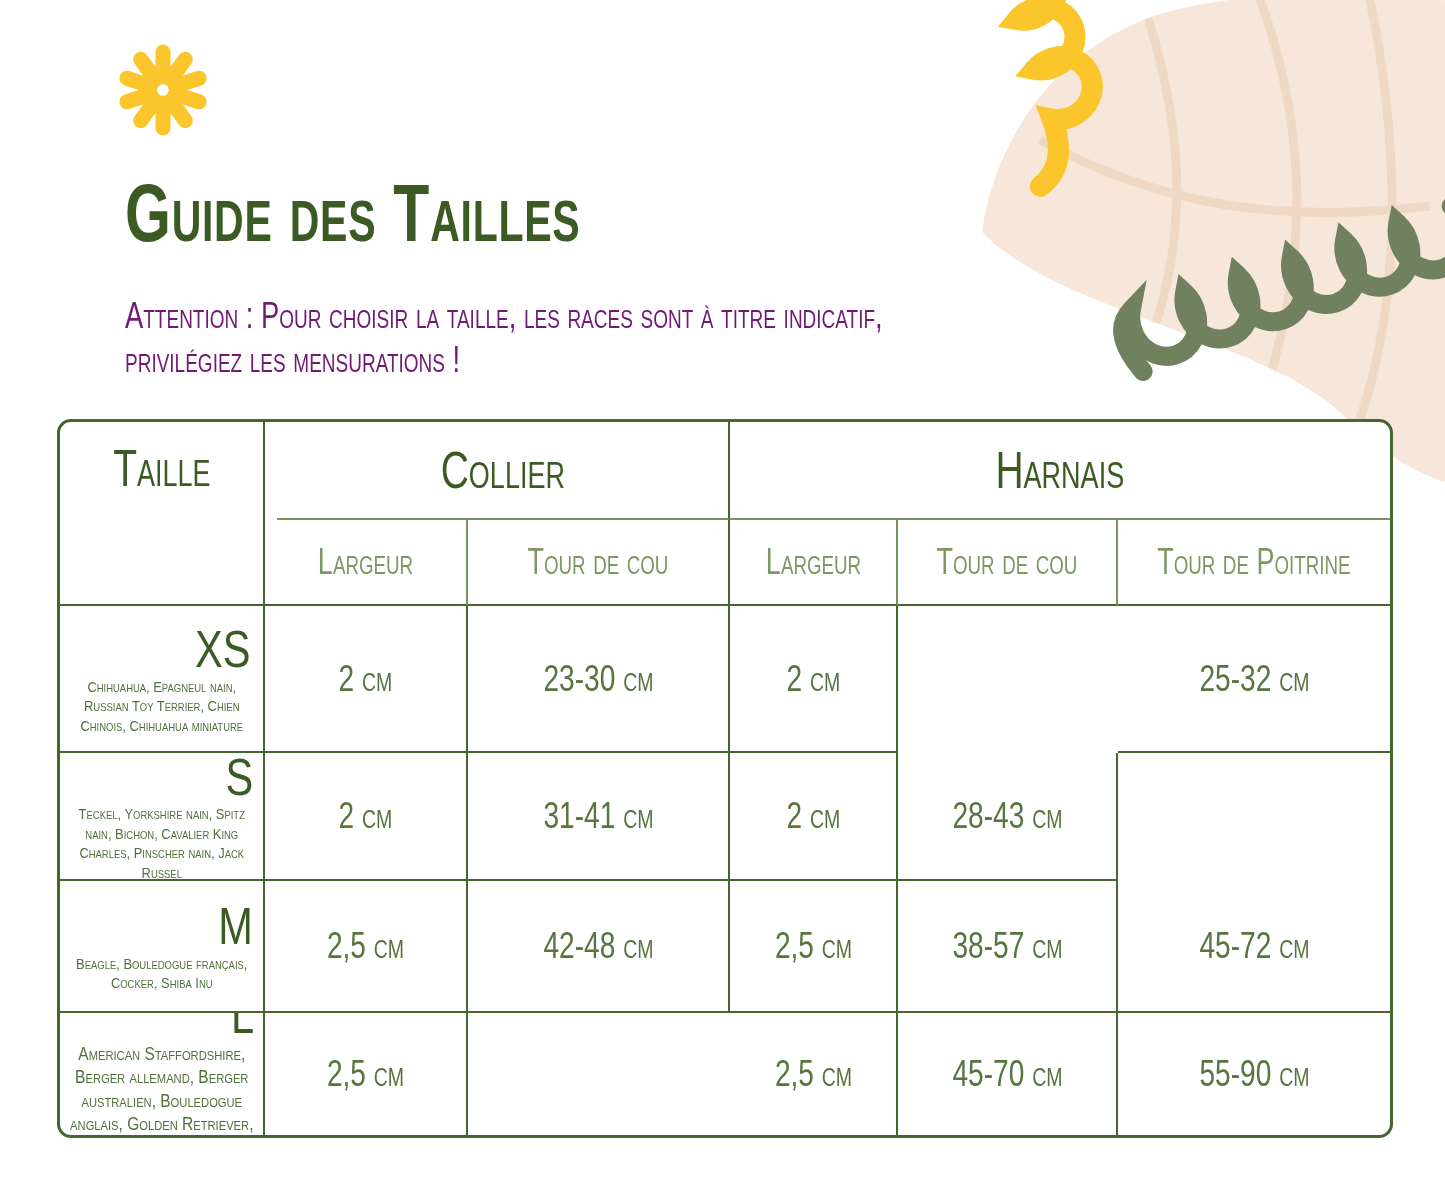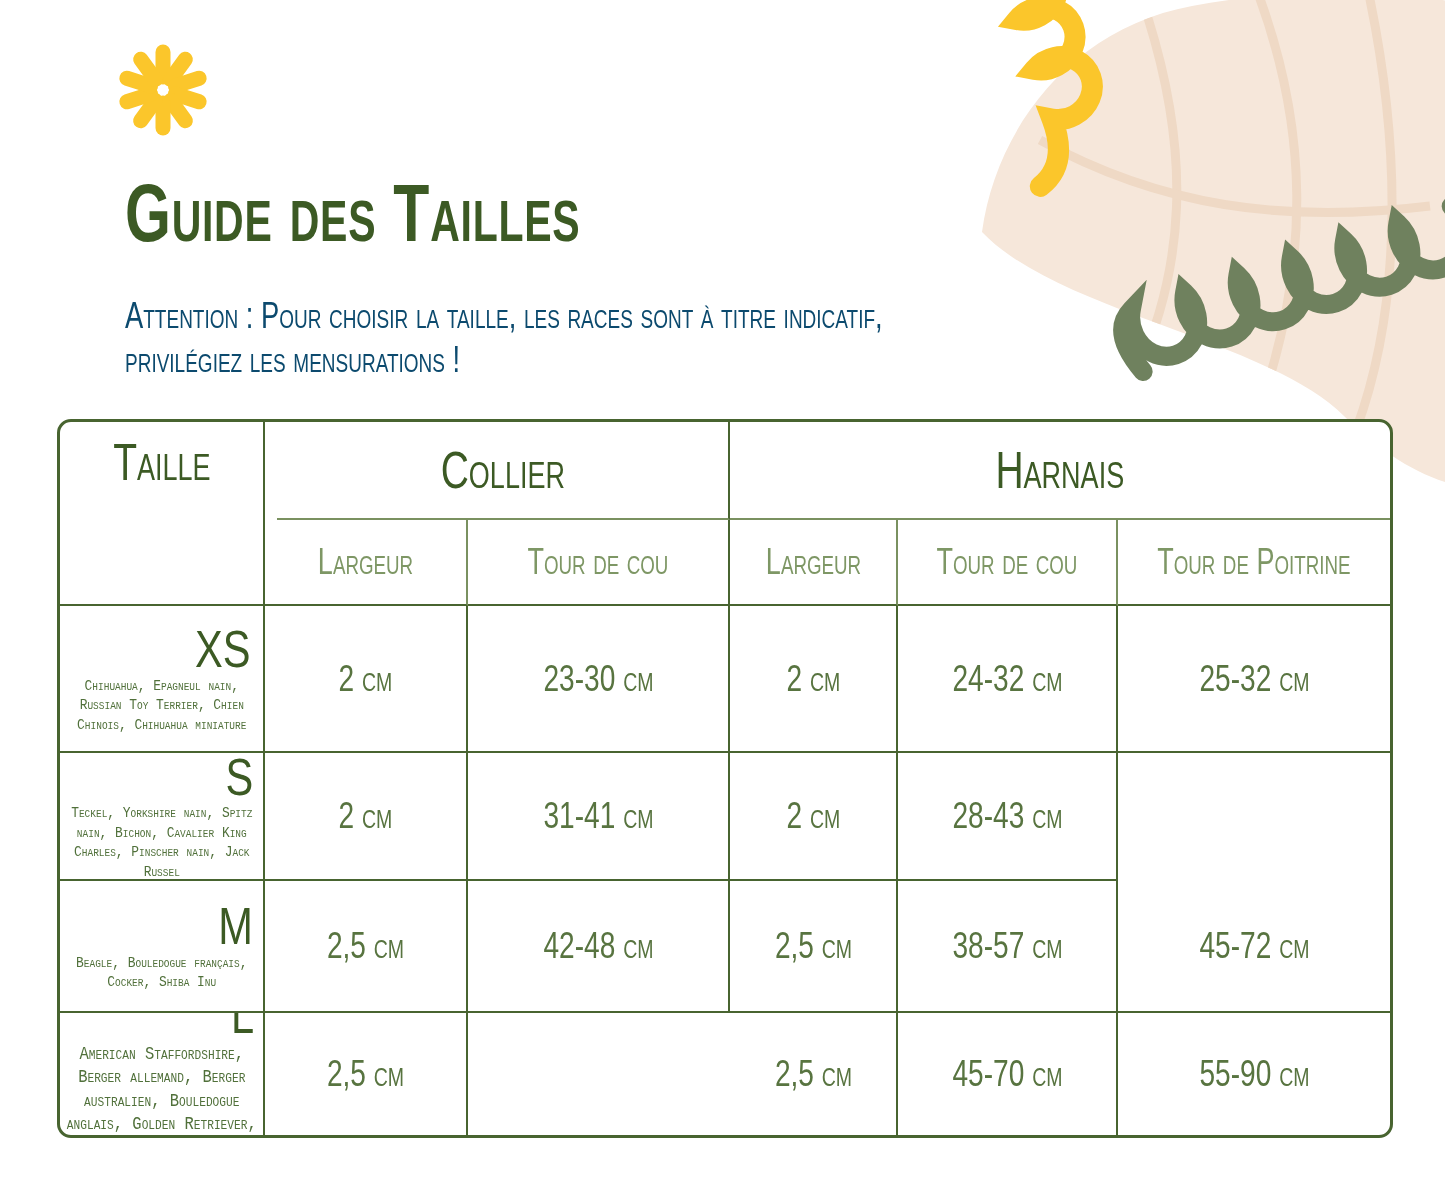--- a/index.html
+++ b/index.html
@@ -17,21 +17,21 @@
 
   
   .page-title {
     position:absolute; left:125px; top:172px; z-index:2;
     font-size:82px; line-height:1; letter-spacing:1px;
     color:#3C5A24; white-space:nowrap;
     transform:scaleX(0.72); transform-origin:left top;
   }
   .warning {
     position:absolute; left:125px; top:294px; z-index:2;
-    font-size:36px; line-height:44px; color:#0c4a6e;
+    font-size:36px; line-height:44px; color:#701a75;
   }
   .warning .wline {
     display:block; white-space:nowrap;
     transform:scaleX(0.76); transform-origin:left top;
   }
 
   
   .size-table {
     position:absolute; left:57px; top:419px; z-index:2;
     width:1336px; height:719px;
@@ -50,36 +50,36 @@
   }
   .br-none { border-right:none; }
   .bb-none { border-bottom:none; }
   .br-light { border-right-color:#7A9160;align-items:center; }
   .bb-light { border-bottom-color:#7A9160; }
 
   .col1{grid-column:1}.col2{grid-column:2}.col3{grid-column:3}
   .col4{grid-column:4}.col5{grid-column:5}.col6{grid-column:6}
   .row3{grid-row:3}.row4{grid-row:4}.row5{grid-row:5}.row6{grid-row:6}
 
-  .c-taille  { grid-column:1; grid-row:1 / span 2; align-items:flex-start; padding-top:10px; }
+  .c-taille  { grid-column:1; grid-row:1 / span 2; align-items:flex-start; padding-top:16px; }
   .c-collier { grid-column:2 / span 2; grid-row:1;margin-left:12px; }
   .c-harnais { grid-column:4 / span 3; grid-row:1; }
   .subhead   { grid-row:2; }
 
   .txt { display:inline-block; white-space:nowrap; }
   .th  { font-size:52px; color:#3C5A24; transform:scaleX(0.75); }
   .sh  { font-size:36px; color:#7E9765; transform:scaleX(0.75); }
   .val { font-size:36px; color:#587440; transform:scaleX(0.78); }
 
   .size-cell { flex-direction:column; padding:4px 6px;align-items:flex-end; }
   .size-letter { font-size:52px; line-height:1.05; color:#3C5A24; }
   .size-letter .txt { transform:scaleX(0.8); }
   .breeds {
     width:100%; text-align:center;
-    font-size:15px; line-height:1.3; color:#50703A;font-family:Liberation Mono, monospace;
+    font-size:15px; line-height:1.3; color:#50703A;
   }
   .breeds .breeds-inner {
     display:inline-block; width:116%; margin-left:-8%;
     transform:scaleX(0.86); transform-origin:center top;
   }
   .breeds-sm { font-size:18px; }
 </style>
 </head>
 <body>
 
@@ -162,23 +162,20 @@
   </div>
   <div class="cell col2 row3">
       <span class="txt val">2 cm</span>
     </div>
   <div class="cell col3 row3">
       <span class="txt val">23-30 cm</span>
     </div>
   <div class="cell col4 row3">
       <span class="txt val">2 cm</span>
     </div>
-  <div class="cell col5 row3">
-      <span class="txt val">24-32 cm</span>
-    </div>
   <div class="cell col6 row3 br-none">
       <span class="txt val">25-32 cm</span>
     </div>
 
   <div class="cell size-cell col1 row4">
     <div class="size-letter"><span class="txt">S</span></div>
     <div class="breeds"><span class="breeds-inner">Teckel, Yorkshire nain, Spitz nain, Bichon, Cavalier King Charles, Pinscher nain, Jack Russel</span></div>
   </div>
   <div class="cell col2 row4">
       <span class="txt val">2 cm</span>

